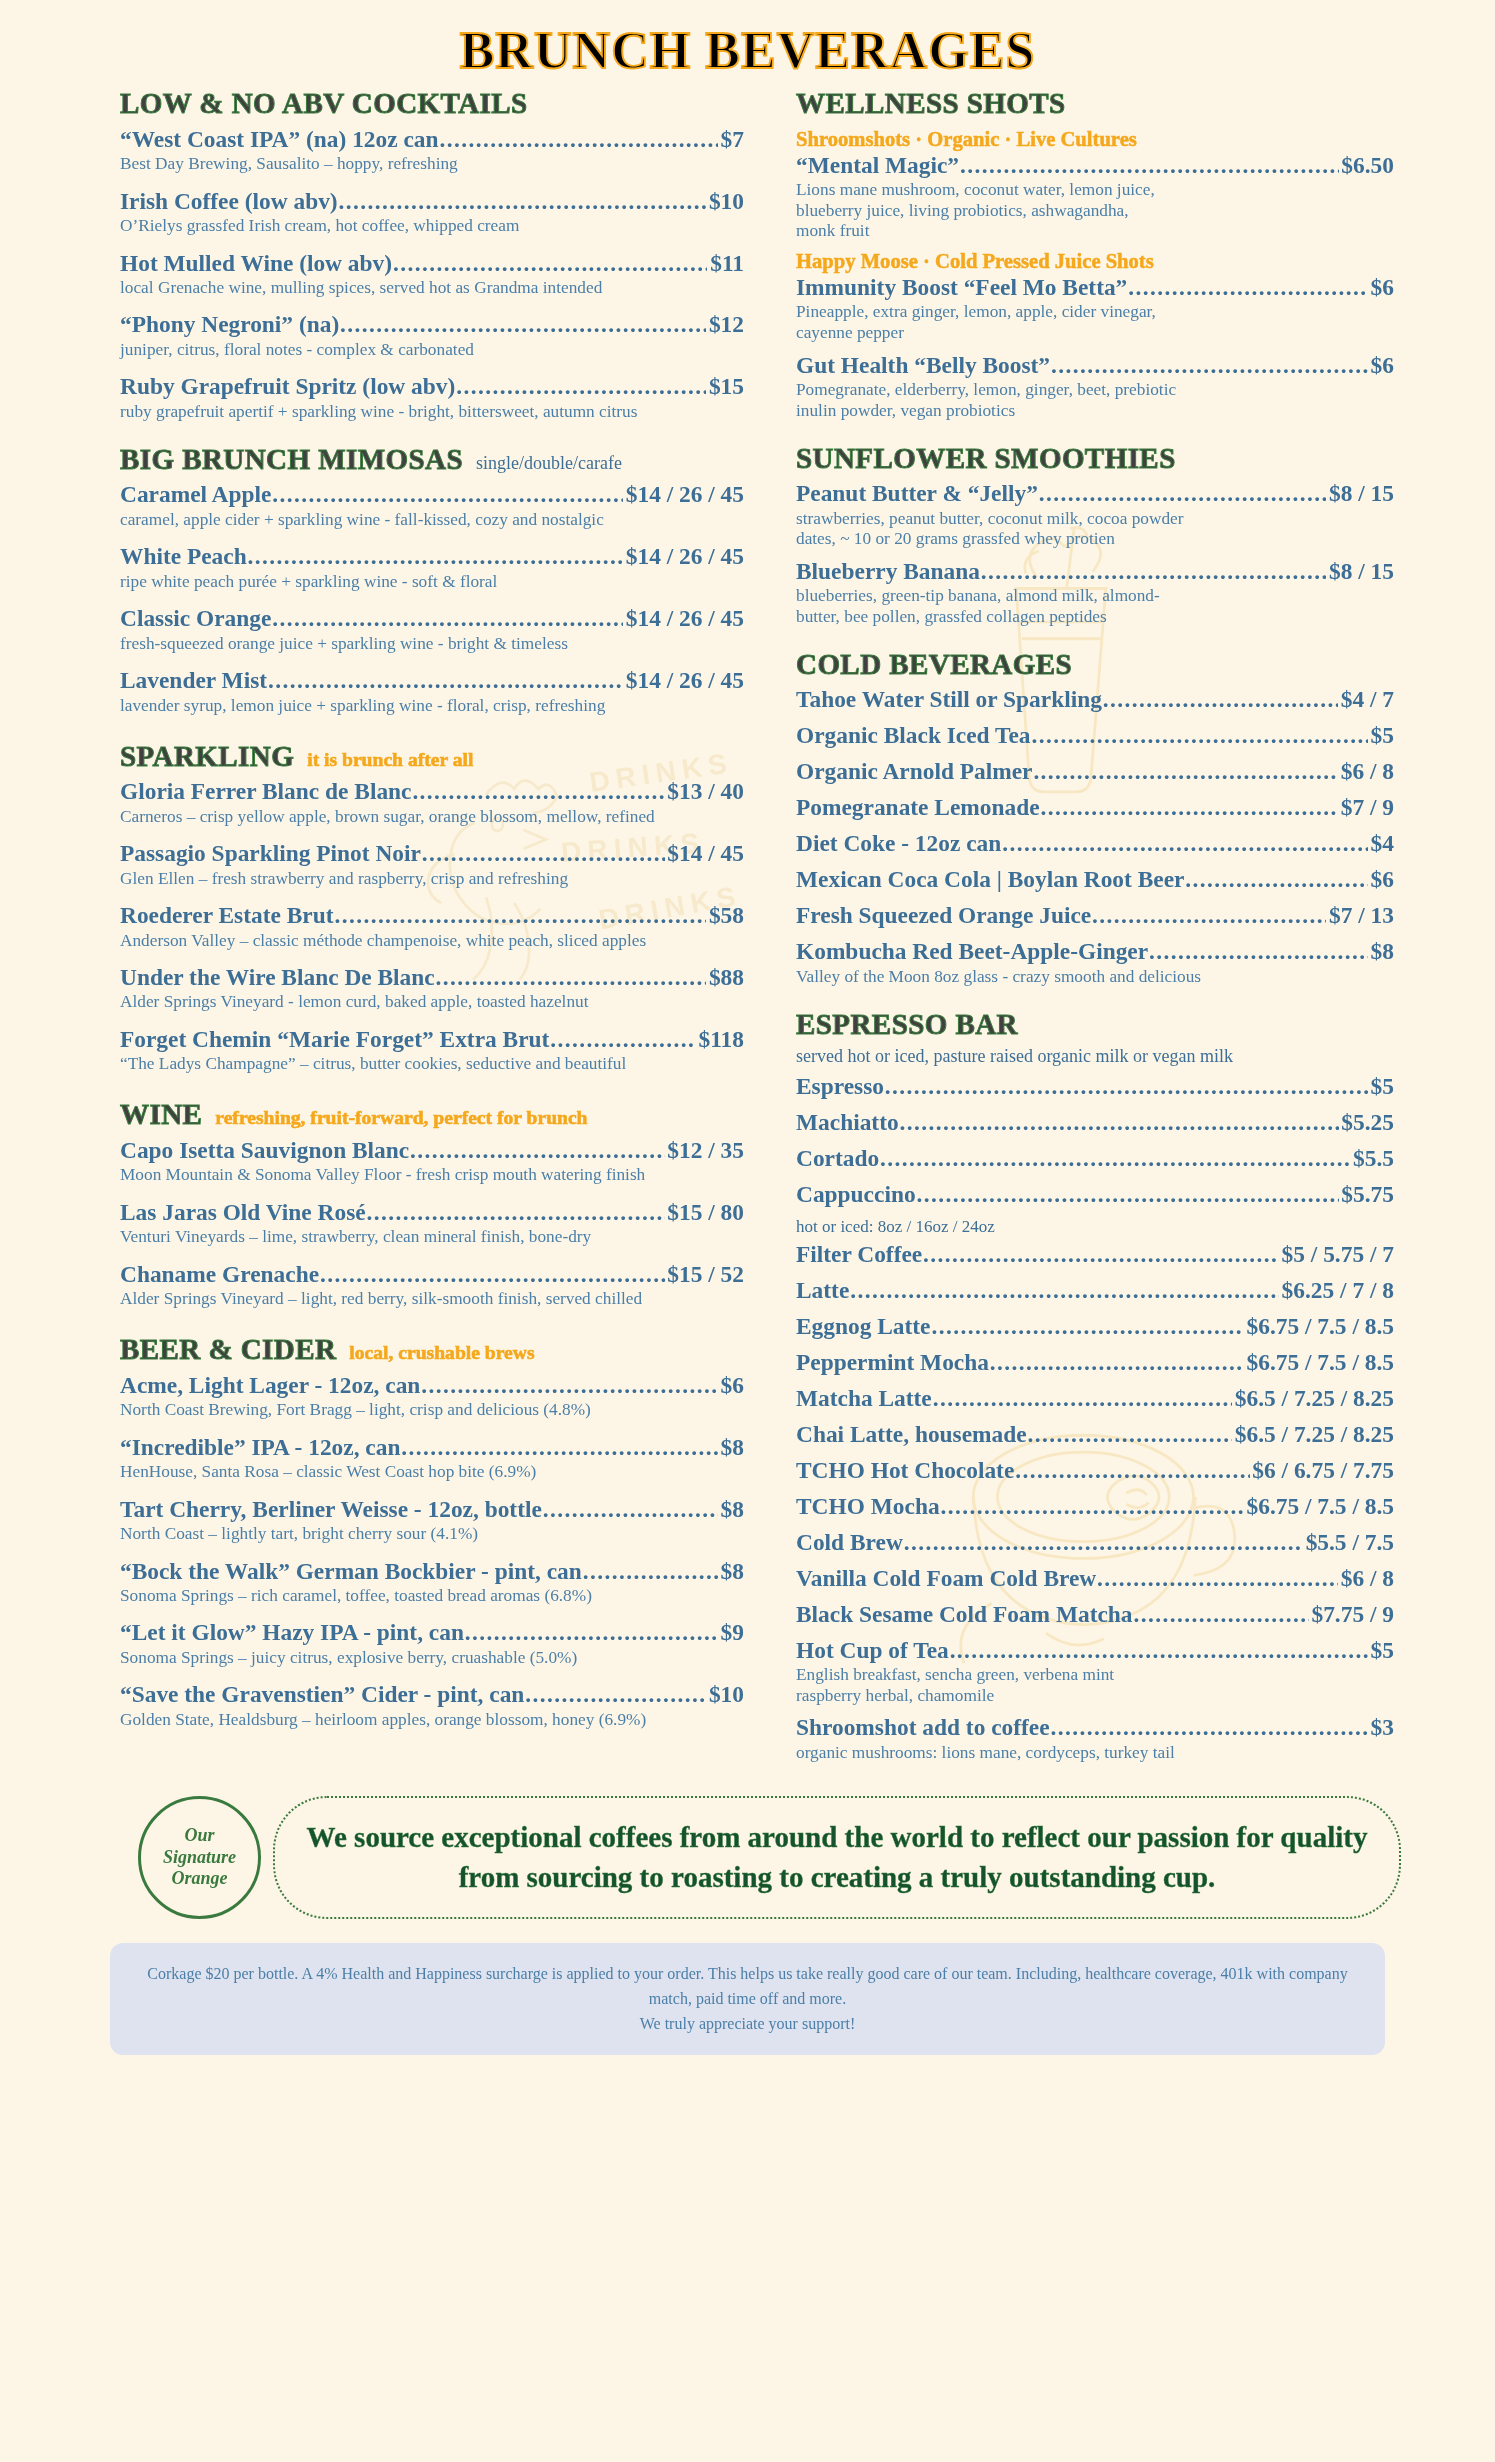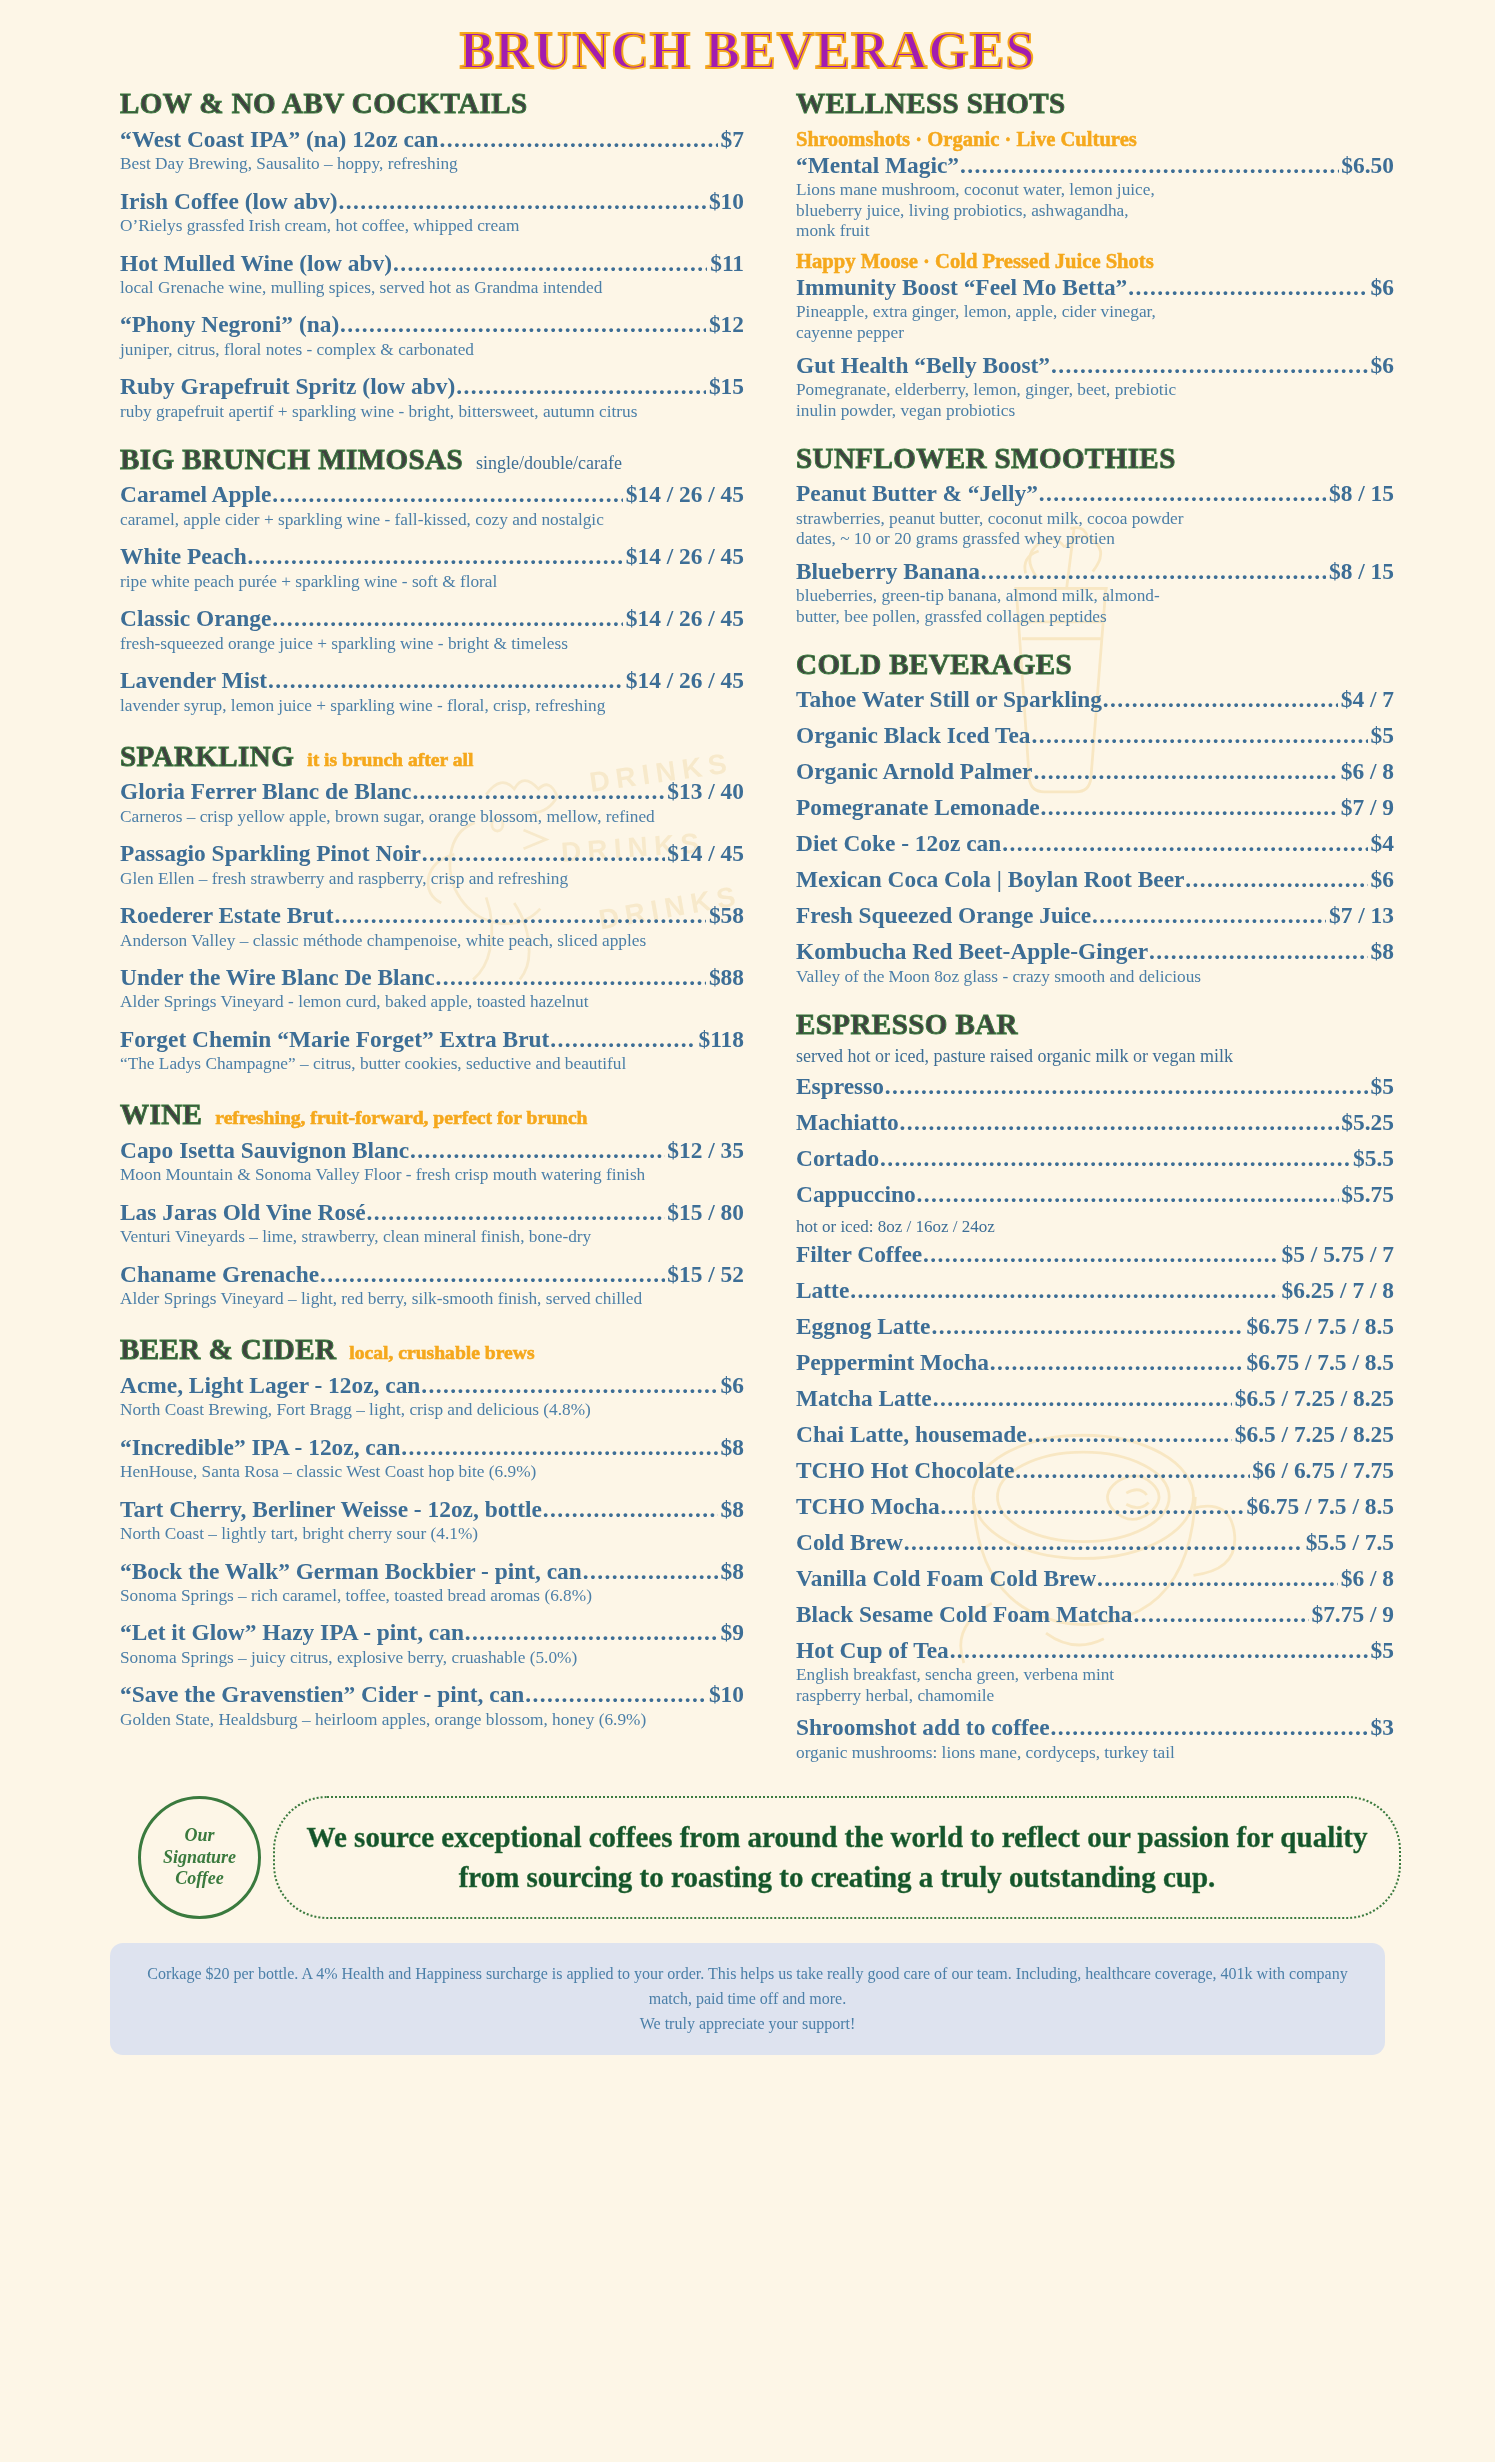--- a/index.html
+++ b/index.html
@@ -31,21 +31,21 @@
     font-family: "Liberation Sans", sans-serif;
     font-weight: 700;
     letter-spacing: 0.22em;
     color: #F2DDB0;
     font-size: 28px;
   }
 
   
   .title {
     text-align: center;
-    color: #a21caf;
+    color: #000000;
     font-family: "Liberation Serif", serif;
     font-weight: 700;
     font-size: 52px;
     letter-spacing: 0.02em;
     padding-top: 20.6px;
     padding-bottom: 7.5px;
     -webkit-text-stroke: 1.9px #F5A81C;
     position: relative;
     z-index: 3;
   }
@@ -725,21 +725,21 @@
         <div class="item-desc">organic mushrooms: lions mane, cordyceps, turkey tail</div>
       </div>
 
     </div>
   </div>
 
   <div class="footer-band">
     <div class="badge">
       <span>Our</span>
       <span>Signature</span>
-      <span>Coffee</span>
+      <span>Orange</span>
     </div>
     <div class="source-box">We source exceptional coffees from around the world to reflect our passion for quality from sourcing to roasting to creating a truly outstanding cup.</div>
   </div>
 
   <div class="disclaimer" style="white-space:pre-line">Corkage $20 per bottle. A 4% Health and Happiness surcharge is applied to your order. This helps us take really good care of our team. Including, healthcare coverage, 401k with company match, paid time off and more.
 We truly appreciate your support!</div>
 
 </div>
 
 

